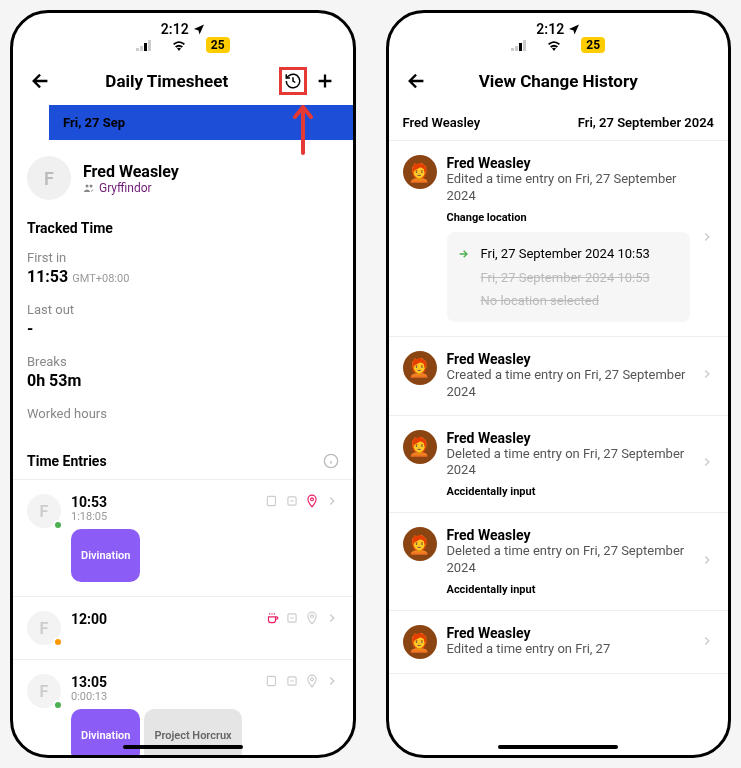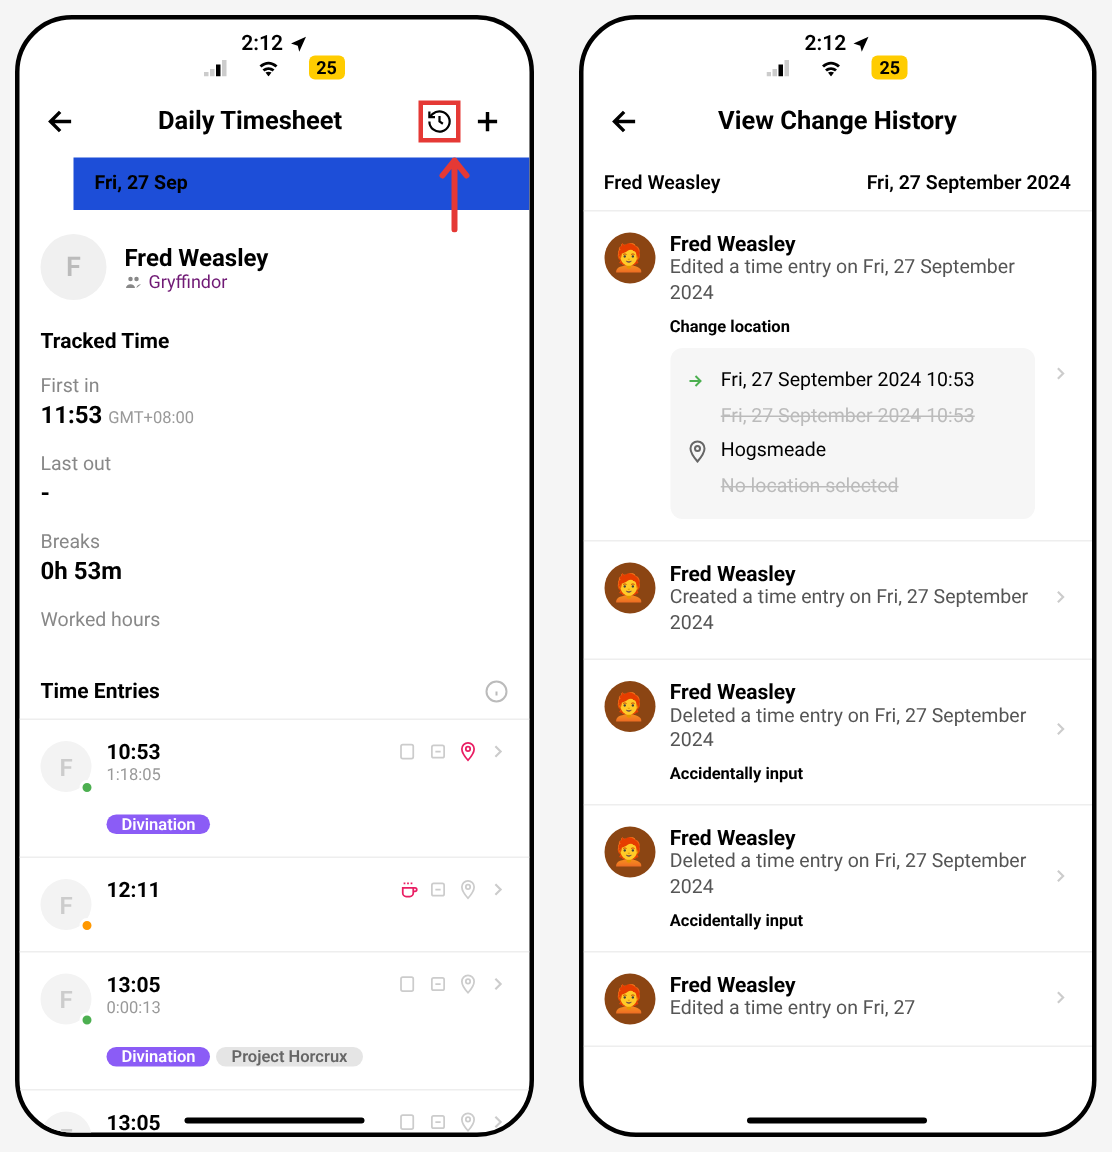--- a/index.html
+++ b/index.html
@@ -26,21 +26,21 @@
 .tracked-value .tz { font-size: 11px; color: #999; font-weight: 400; margin-left: 4px; }
 .entries-header { display: flex; justify-content: space-between; align-items: center; padding: 14px 14px 10px; }
 .entry { display: flex; align-items: flex-start; gap: 10px; padding: 14px; border-top: 1px solid #eee; position: relative; }
 .entry-avatar { width: 34px; height: 34px; border-radius: 50%; background: #f3f3f3; display: flex; align-items: center; justify-content: center; color: #ccc; font-weight: 600; position: relative; }
 .status-dot { position: absolute; bottom: -2px; right: -2px; width: 10px; height: 10px; border-radius: 50%; border: 2px solid #fff; }
 .dot-green { background: #4caf50; }
 .dot-orange { background: #ff9800; }
 .entry-body { flex: 1; }
 .entry-time { font-weight: 700; font-size: 14px; }
 .entry-sub { font-size: 11px; color: #999; }
-.tag { display: inline-block; padding: 0 10px; border-radius: 10px; font-size: 11px; font-weight: 600; margin-top: 20px; }
+.tag { display: inline-block; padding: 20px 10px; border-radius: 10px; font-size: 11px; font-weight: 600; margin-top: 6px; }
 .tag-purple { background: #8b5cf6; color: #fff; }
 .tag-gray { background: #e5e5e5; color: #666; margin-left: 4px; }
 .entry-icons { display: flex; align-items: center; gap: 6px; color: #ccc; }
 .entry-icons .loc-active { color: #e91e63; }
 .entry-icons .coffee { color: #e91e63; }
 .home-indicator { position: absolute; bottom: 6px; left: 50%; transform: translateX(-50%); width: 120px; height: 4px; background: #000; border-radius: 4px; }
 .arrow-red { position: absolute; top: 92px; left: 277px; color: #e53935; font-size: 32px; font-weight: bold; }
 
 .history-row { padding: 10px 14px; display: flex; justify-content: space-between; font-size: 13px; font-weight: 600; border-bottom: 1px solid #eee; }
 .hist-item { display: flex; gap: 10px; padding: 14px; border-bottom: 1px solid #eee; position: relative; }
@@ -169,21 +169,21 @@
             <circle cx="12" cy="9" r="2.5"></circle>
           </svg>
       <svg width="14" height="14" viewBox="0 0 24 24" fill="none" stroke="#ccc" stroke-width="2.5">
             <path d="M9 6l6 6-6 6"></path>
           </svg>
     </div>
       </div>
       <div class="entry">
     <div class="entry-avatar">F<span class="status-dot dot-orange"></span></div>
     <div class="entry-body">
-      <div class="entry-time">12:11</div>
+      <div class="entry-time">12:00</div>
 
     </div>
     <div class="entry-icons">
       <svg class="coffee" width="14" height="14" viewBox="0 0 24 24" fill="none" stroke="currentColor" stroke-width="2">
             <path d="M6 10h12v6a4 4 0 01-4 4h-4a4 4 0 01-4-4v-6zm12 0h2a2 2 0 010 4h-2M8 6V4m4 2V4m4 2V4"></path>
           </svg>
       <svg width="14" height="14" viewBox="0 0 24 24" fill="none" stroke="#ccc" stroke-width="2">
             <rect x="5" y="5" width="14" height="14" rx="2"></rect>
             <path d="M9 12h6"></path>
           </svg>
@@ -289,27 +289,20 @@
       <div class="hist-desc">Edited a time entry on Fri, 27 September 2024</div>
       <div class="hist-reason">Change location</div>
           <div class="detail-card">
       <div class="detail-line">
               <svg width="16" height="16" viewBox="0 0 24 24" fill="none" stroke="#4caf50" stroke-width="2">
                 <path d="M10 7l5 5-5 5M4 12h11"></path>
               </svg>
               <span>Fri, 27 September 2024 10:53</span>
             </div>
       <div class="detail-line strike" style="padding-left:24px">Fri, 27 September 2024 10:53</div>
-      <div class="detail-line">
-              <svg width="16" height="16" viewBox="0 0 24 24" fill="none" stroke="#666" stroke-width="2">
-                <path d="M12 2a7 7 0 017 7c0 5-7 13-7 13S5 14 5 9a7 7 0 017-7z"></path>
-                <circle cx="12" cy="9" r="2.5"></circle>
-              </svg>
-              <span>Hogsmeade</span>
-            </div>
       <div class="detail-line strike" style="padding-left:24px">No location selected</div>
     </div>
     </div>
     <div class="hist-chevron">
       <svg width="14" height="14" viewBox="0 0 24 24" fill="none" stroke="#ccc" stroke-width="2.5">
             <path d="M9 6l6 6-6 6"></path>
           </svg>
     </div>
       </div>
       <div class="hist-item">

